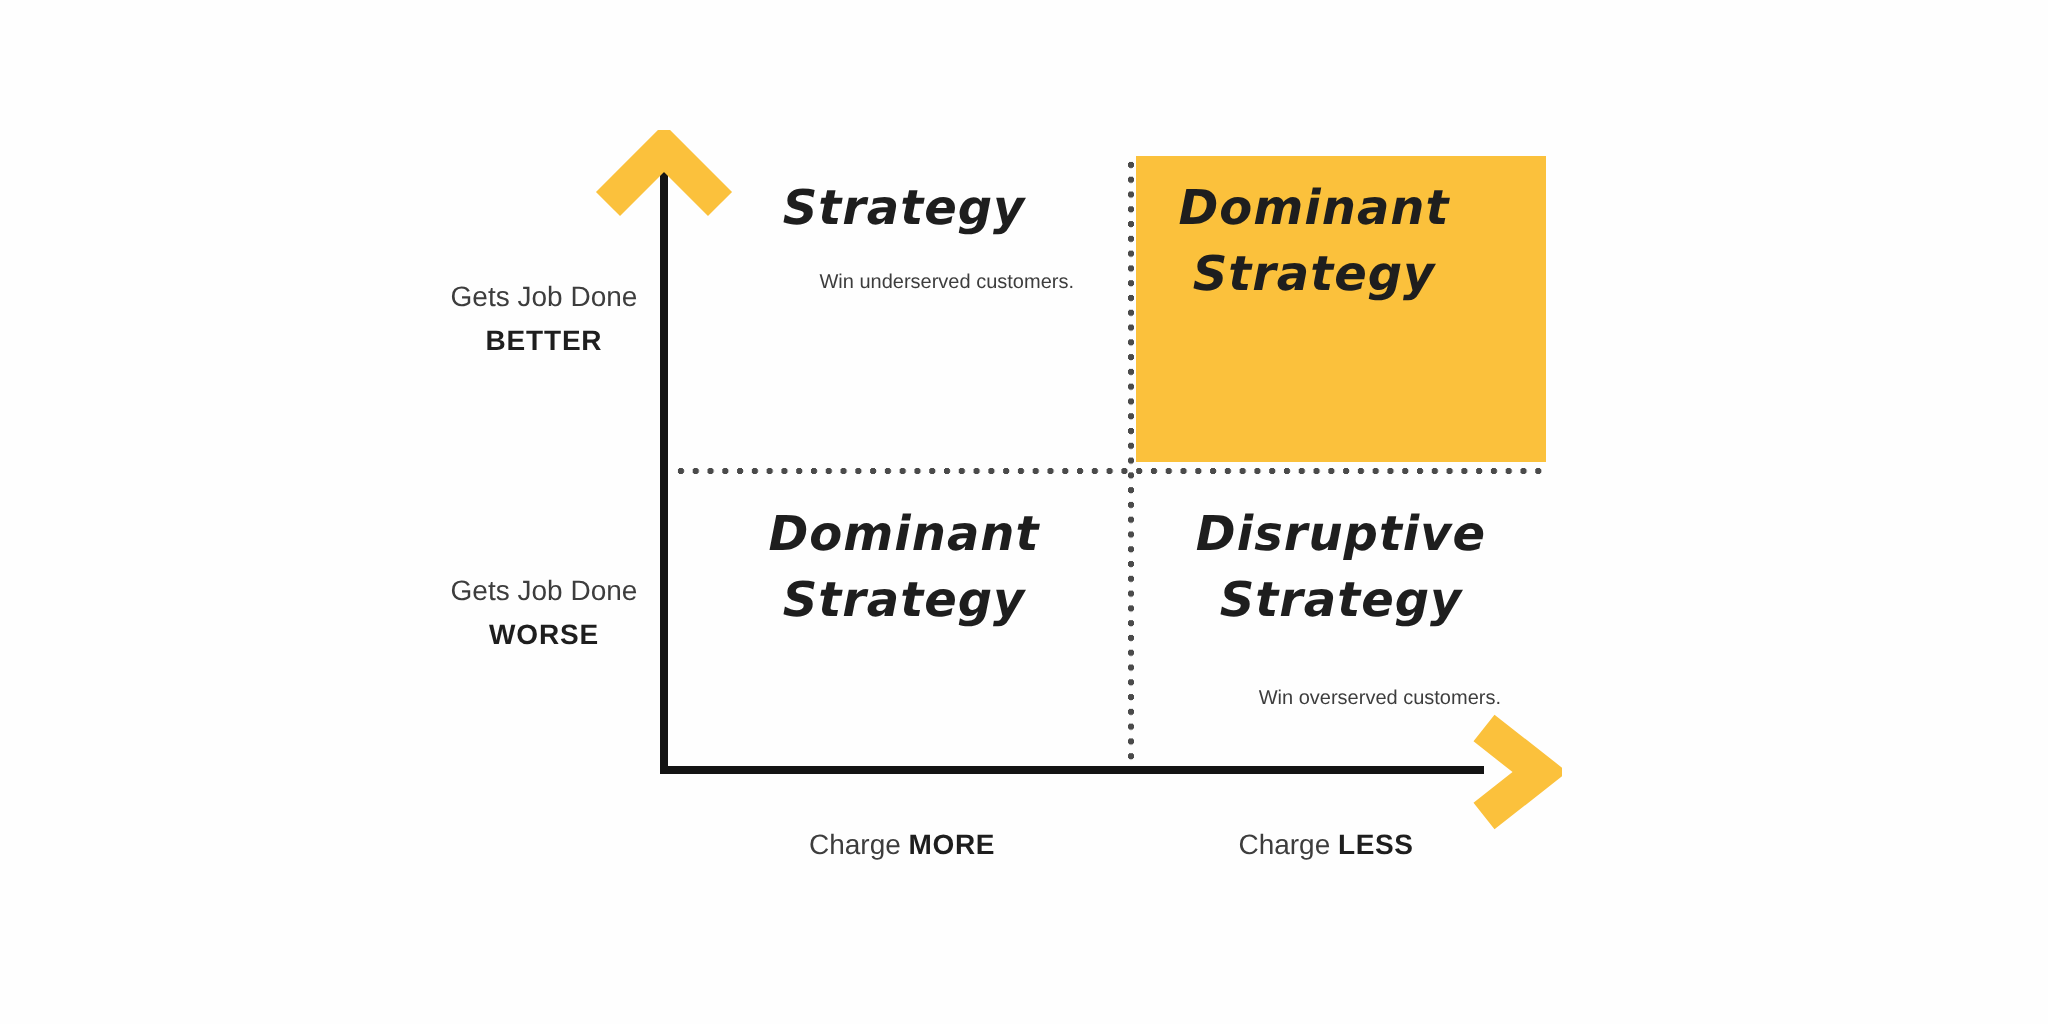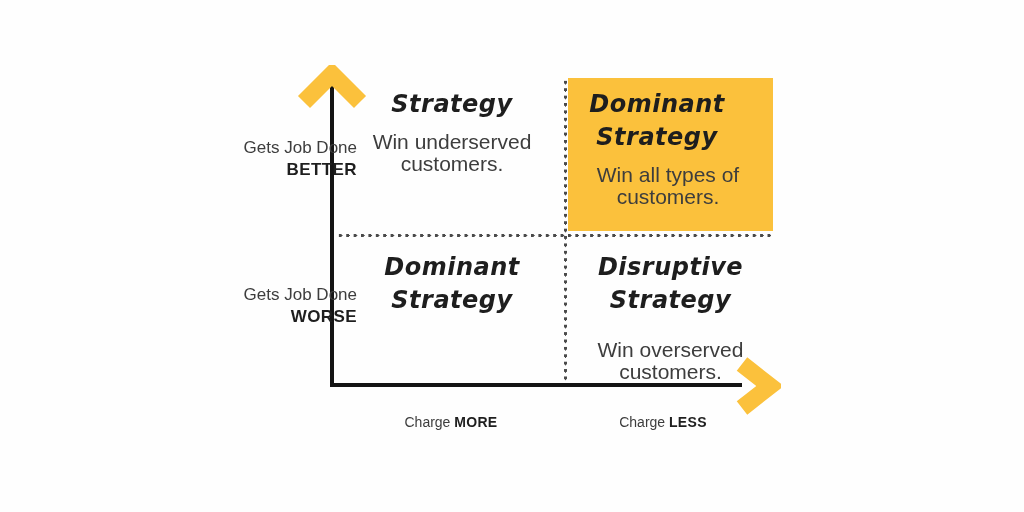--- a/index.html
+++ b/index.html
@@ -50,38 +50,39 @@
     color:var(--title-text,#1E1E1E);
   }
   .quad-title{
     font-family:"DejaVu Sans", sans-serif;
     font-weight:bold;font-style:italic;
     font-size:24px;line-height:33px;
     letter-spacing:.5px;
     color:var(--title-text,#1E1E1E);
   }
   .quad-desc{
-    font-size:21px;line-height:22px;
+    font-size:10px;line-height:22px;
     color:var(--body-text,#3D3D3D);
     margin:10px auto 0 auto;
+    text-align:right;
   }
   .quad-tl{left:337px;top:88px;width:230px;}
   .quad-tr{left:568px;top:88px;width:178px;}
   .quad-bl{left:337px;top:251px;width:230px;}
   .quad-br{left:568px;top:251px;width:205px;}
   .quad-tl .quad-desc{width:170px;}
   .quad-tr .quad-desc{width:200px;}
   .quad-bl .quad-desc{width:210px;margin-top:14px;}
   .quad-br .quad-desc{width:160px;margin-top:22px;}
   
   .ylabel{
     position:absolute;
     width:170px;left:187px;
-    text-align:right;
-    font-size:17px;line-height:22px;
+    text-align:center;
+    font-size:14px;line-height:22px;
     color:var(--body-text,#3D3D3D);
   }
   .ylabel-better{top:137px;}
   .ylabel-worse{top:284px;}
   .ylabel b{color:var(--title-text,#222222);letter-spacing:.4px;}
   .xlabel{
     position:absolute;top:414px;
     width:150px;text-align:center;
     font-size:14px;
     color:var(--body-text,#3D3D3D);
@@ -115,21 +116,20 @@
       <div>Strategy</div>
     </div>
     <div class="quad-desc">Win underserved customers.</div>
   </div>
 
   <div class="quad quad-tr">
     <div class="quad-title">
       <div>Dominant</div>
       <div>Strategy</div>
     </div>
-    <div class="quad-desc">Win all types of customers.</div>
   </div>
 
   <div class="quad quad-bl">
     <div class="quad-title">
       <div>Dominant</div>
       <div>Strategy</div>
     </div>
   </div>
 
   <div class="quad quad-br">

